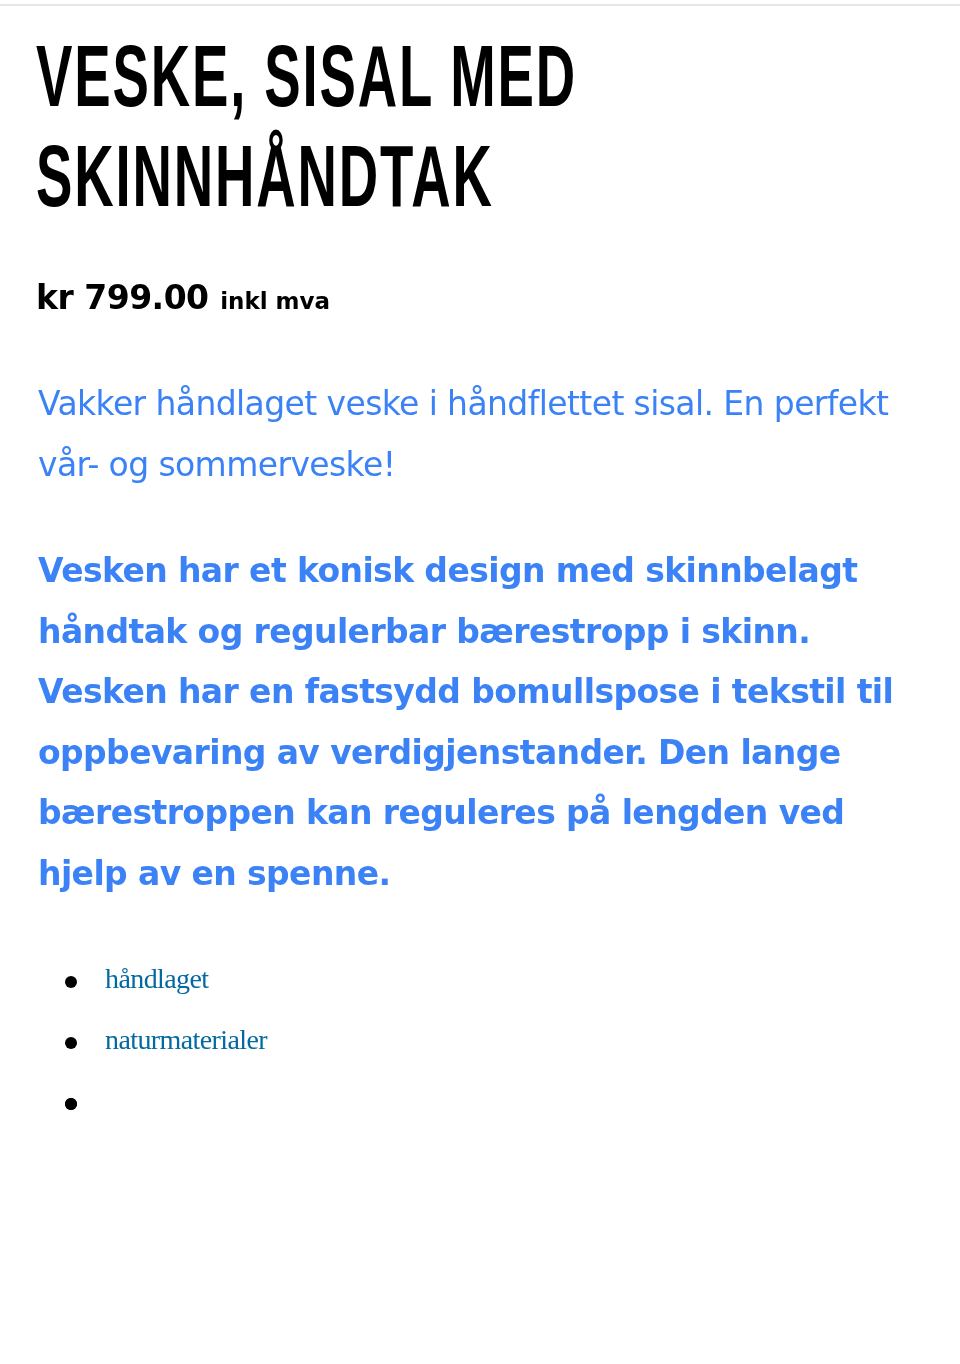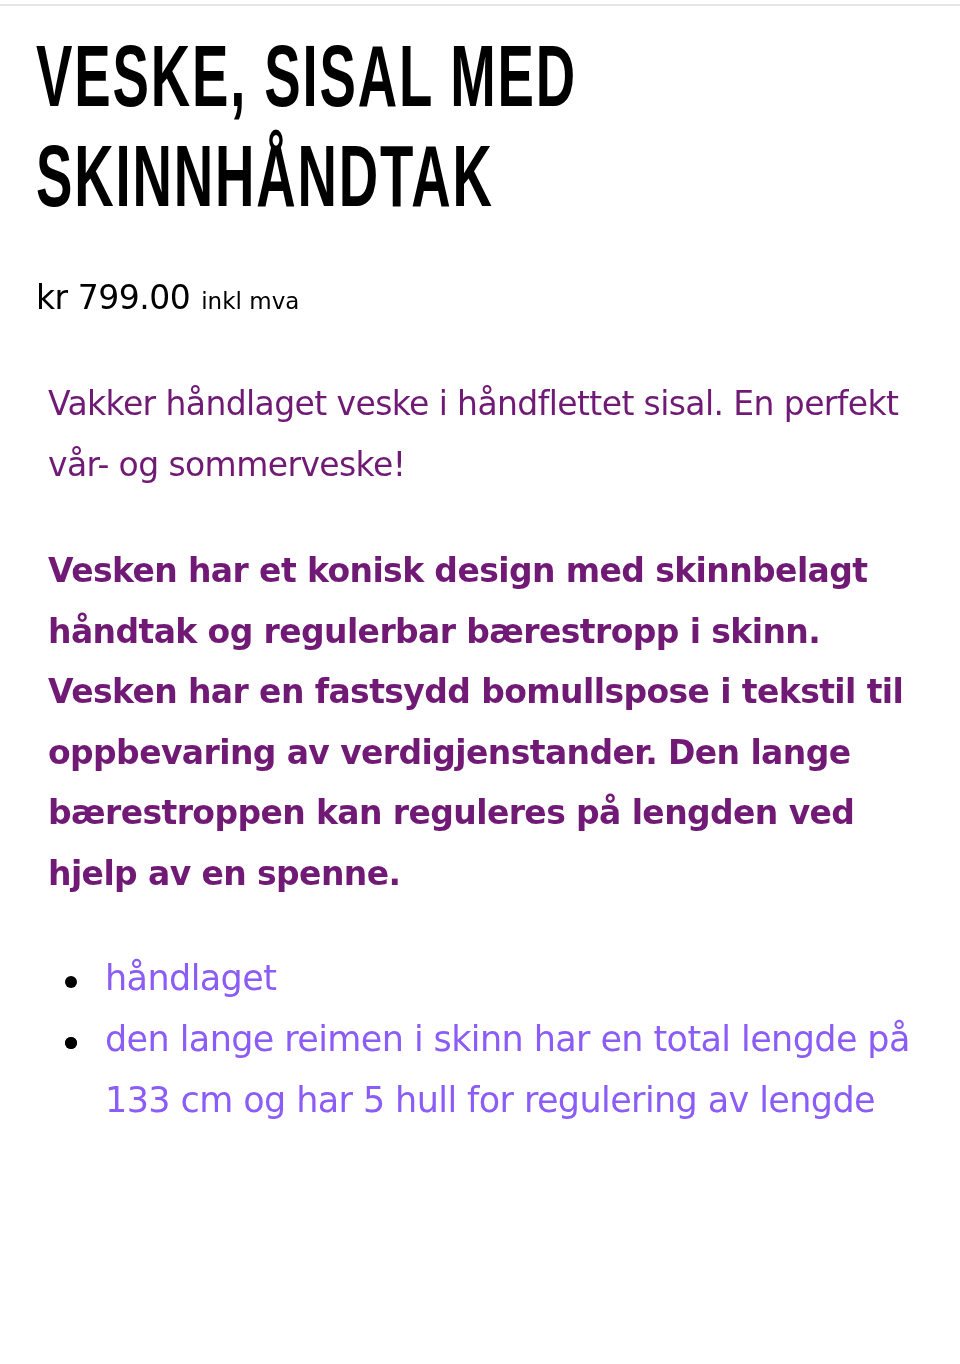--- a/index.html
+++ b/index.html
@@ -38,59 +38,61 @@
       transform: scaleX(0.62);
       transform-origin: left top;
       width: 1420px;
       color: #000000;
     }
     .price-row {
       position: absolute;
       left: 36px;
       top: 278px;
       white-space: nowrap;
+      font-weight: bold;
     }
     .price-amount {
       font-size: 33px;
       color: #000;
       letter-spacing: -0.5px;
     }
     .price-tax {
       font-size: 23px;
       margin-left: 6px;
       color: #000;
     }
     .desc {
       position: absolute;
-      left: 48px;
+      left: 38px;
       width: 900px;
       margin: 0;
       font-size: 33px;
       line-height: 60.5px;
-      color: #701a75;
+      color: #3b82f6;
       letter-spacing: -0.6px;
     }
     .desc-1 { top: 374px; }
     .desc-2 { top: 541px; font-weight: bold; }
     .features {
       position: absolute;
       left: 36px;
       top: 948px;
       width: 900px;
       margin: 0;
       padding: 0;
       list-style: none;
     }
     .feature-item {
       position: relative;
       padding-left: 69px;
-      font-size: 35px;
+      font-size: 28px;
       line-height: 61px;
-      color: #8b5cf6;
+      color: #0369a1;
       letter-spacing: -0.6px;
+      font-family: Liberation Serif, serif;
     }
     .bullet {
       position: absolute;
       left: 29px;
       top: 28px;
       width: 12px;
       height: 12px;
       border-radius: 50%;
       background: #000;
     }
@@ -110,18 +112,21 @@
 <p class="desc desc-1">Vakker håndlaget veske i håndflettet sisal. En perfekt vår- og sommerveske!</p>
 <p class="desc desc-2">Vesken har et konisk design med skinnbelagt håndtak og regulerbar bærestropp i skinn. Vesken har en fastsydd bomullspose i tekstil til oppbevaring av verdigjenstander. Den lange bærestroppen kan reguleres på lengden ved hjelp av en spenne.</p>
 
 <ul class="features">
   <li class="feature-item">
     <span class="bullet"></span>
     <span>håndlaget</span>
   </li>
   <li class="feature-item">
     <span class="bullet"></span>
+    <span>naturmaterialer</span>
   </li>
   <li class="feature-item">
     <span class="bullet"></span>
-    <span>den lange reimen i skinn har en total lengde på 133 cm og har 5 hull for regulering av lengde</span>
+  </li>
+  <li class="feature-item">
+    <span class="bullet"></span>
   </li>
 </ul>
 
 </body></html>

